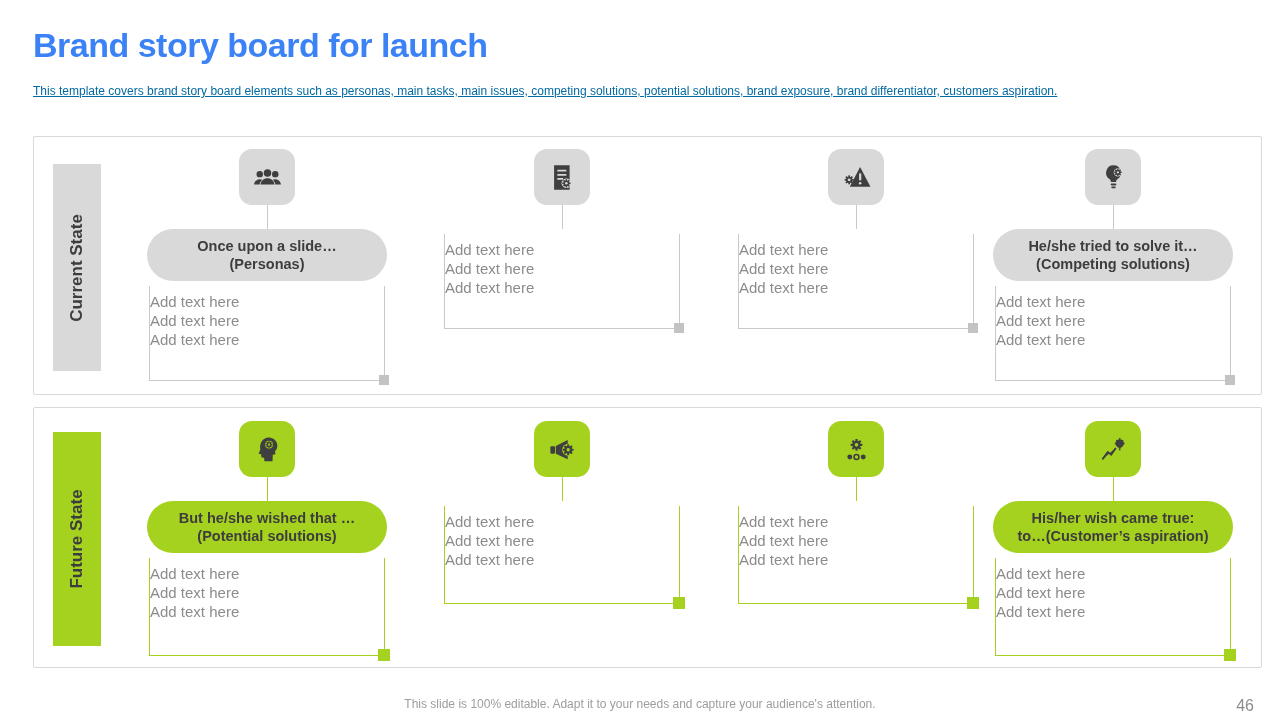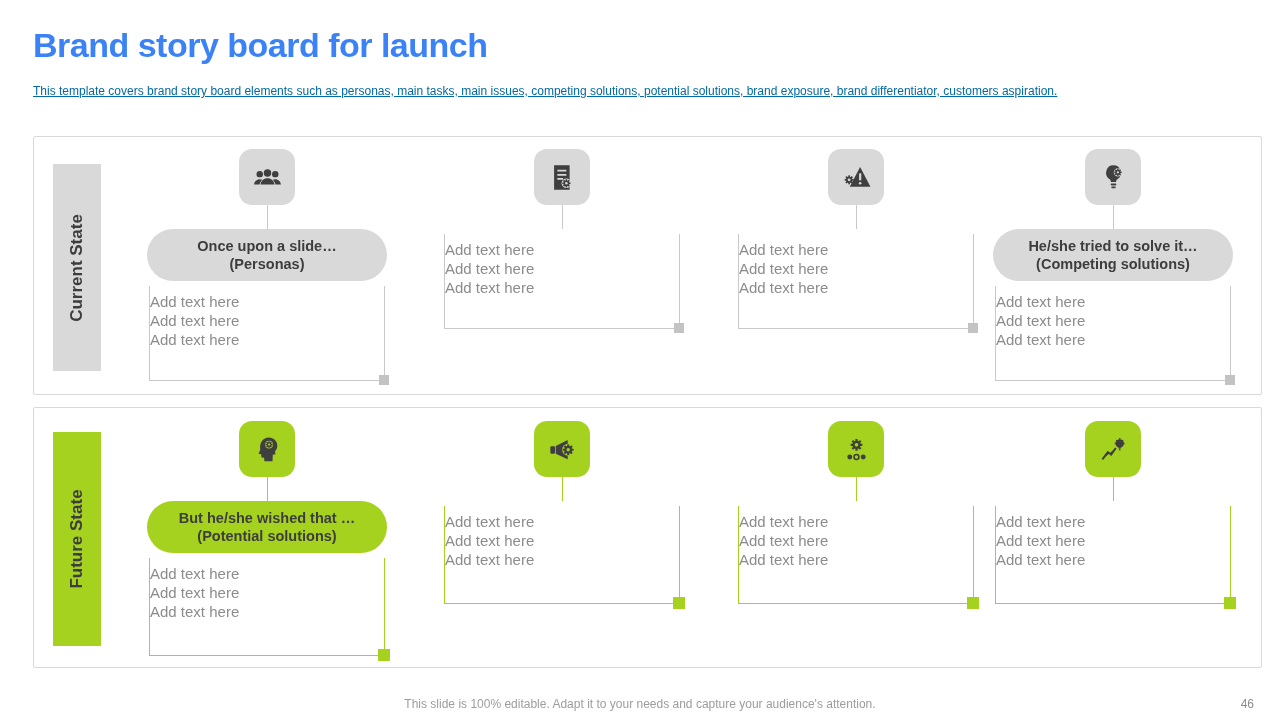--- a/index.html
+++ b/index.html
@@ -67,21 +67,21 @@
     position:absolute; right:-5px; bottom:-5px;
     width:10px; height:10px; background:var(--sq);
   }
   .future .corner-square { width:12px; height:12px; right:-6px; bottom:-6px; }
   .footer-note {
     position:absolute; left:0; right:0; top:697px;
     text-align:center; font-size:12px; color:#9d9d9d;
   }
   .page-num {
     position:absolute; right:26px; top:697px;
-    font-size:12px; color:#8c8c8c;
+    font-size:16px; color:#8c8c8c;
   }
   .defs-holder { position:absolute; width:0; height:0; overflow:hidden; }
 </style>
 </head>
 <body style="--green: #a5d21e; --boxgray: #d9d9d9; --dark: #3f3f3f;">
 
 <svg class="defs-holder" aria-hidden="true">
   <defs>
     <g id="g-gear">
       <rect x="-1.1" y="-5.8" width="2.2" height="11.6"></rect>
@@ -255,20 +255,24 @@
   <div class="col" style="left:959px">
     <div class="icon-box">
       <svg viewBox="0 0 24 24" fill="none" stroke="currentColor" stroke-width="1.5">
         <path d="M3.4 19.6 7.6 14l2.6 2 3.6-5.2"></path>
         <circle cx="16.8" cy="7.4" r="2.5"></circle>
         <path d="M16.1 10.6h1.4M16.2 12h1.2" stroke-width="1.1"></path>
         <path d="M16.8 3v1.3M13 7.4h1.3M20.6 7.4h-1.3M14.2 4.8l.9.9M19.4 4.8l-.9.9" stroke-width="1.1"></path>
       </svg>
     </div>
     <div class="connector"></div>
+    <div class="pill">
+      <span>His/her wish came true:</span>
+      <span>to…(Customer’s aspiration)</span>
+    </div>
     <div class="bracket">
       <div class="ph">Add text here</div>
       <div class="ph">Add text here</div>
       <div class="ph">Add text here</div>
       <div class="corner-square"></div>
     </div>
   </div>
 </div>
 
 <div class="footer-note">This slide is 100% editable. Adapt it to your needs and capture your audience's attention.</div>

